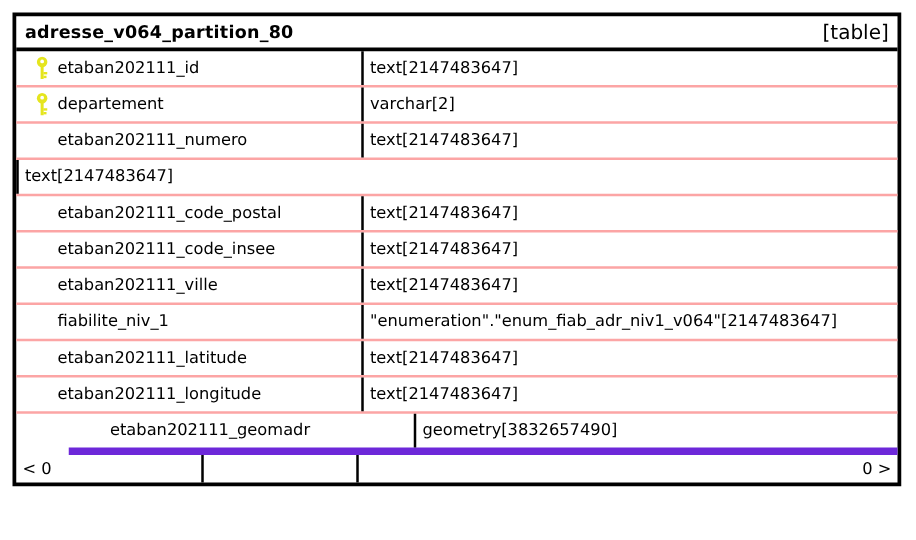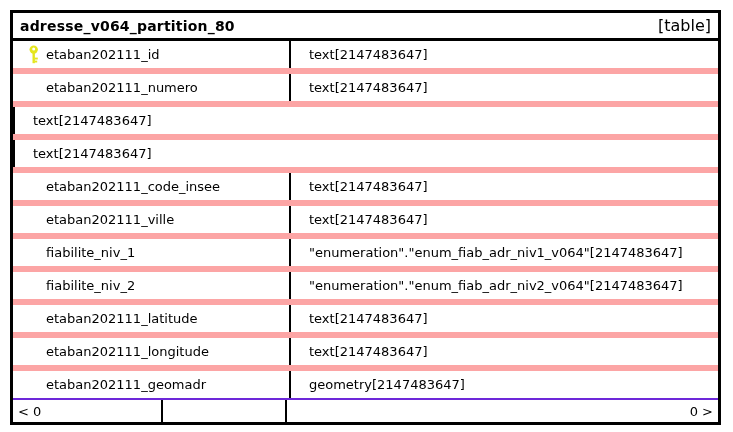--- a/index.html
+++ b/index.html
@@ -42,25 +42,26 @@
     letter-spacing: 0.2px;
     cursor: pointer;
   }
   .er-badge {
     font-size: 16px;
     font-weight: normal;
   }
   .er-row {
     display: flex;
     height: 27px;
-    border-bottom: 6px solid #fca5a5;
+    border-bottom: 2px solid #fca5a5;
     align-items: stretch;
   }
   .er-rows .er-row:last-child {
-    border-bottom: 2px solid #6d28d9;
+    border-bottom: 6px solid #6d28d9;
+    margin-left: 42px;
   }
   .er-cell-name {
     width: 276px;
     box-sizing: border-box;
     display: flex;
     align-items: center;
     padding-left: 15px;
     overflow: hidden;
     white-space: nowrap;
   }
@@ -69,21 +70,21 @@
     margin-right: 6px;
     display: inline-flex;
     align-items: center;
     flex: none;
   }
   .er-cell-type {
     flex: 1;
     border-left: 2px solid #000000;
     display: flex;
     align-items: center;
-    padding-left: 18px;
+    padding-left: 5px;
     overflow: hidden;
     white-space: nowrap;
     letter-spacing: 0px;
   }
   .er-footer {
     display: flex;
     height: 22px;
   }
   .er-footer-cell {
     box-sizing: border-box;
@@ -126,34 +127,53 @@
                 <rect x="4.5" y="8" width="2.4" height="10.2" fill="#e5e51e"></rect>
                 <rect x="6.7" y="12.6" width="3.1" height="1.9" fill="#e5e51e"></rect>
                 <rect x="6.7" y="15.6" width="2.5" height="1.9" fill="#e5e51e"></rect>
               </svg>
             </span>
       <span class="er-colname">etaban202111_id</span>
     </div>
     <div class="er-cell-type">text[2147483647]</div>
   </div>
 
+  <div class="er-row">
+    <div class="er-cell-name">
+      <span class="er-keyslot">
+              <svg width="12" height="19" viewBox="0 0 12 19">
+                <circle cx="5.7" cy="4.6" r="4.2" fill="#e5e51e"></circle>
+                <circle cx="5.7" cy="4.1" r="1.5" fill="#ffffff"></circle>
+                <rect x="4.5" y="8" width="2.4" height="10.2" fill="#e5e51e"></rect>
+                <rect x="6.7" y="12.6" width="3.1" height="1.9" fill="#e5e51e"></rect>
+                <rect x="6.7" y="15.6" width="2.5" height="1.9" fill="#e5e51e"></rect>
+              </svg>
+            </span>
+      <span class="er-colname">departement</span>
+    </div>
+    <div class="er-cell-type">varchar[2]</div>
+  </div>
 
   <div class="er-row">
     <div class="er-cell-name">
       <span class="er-keyslot"></span>
       <span class="er-colname">etaban202111_numero</span>
     </div>
     <div class="er-cell-type">text[2147483647]</div>
   </div>
 
   <div class="er-row">
     <div class="er-cell-type">text[2147483647]</div>
   </div>
 
   <div class="er-row">
+    <div class="er-cell-name">
+      <span class="er-keyslot"></span>
+      <span class="er-colname">etaban202111_code_postal</span>
+    </div>
     <div class="er-cell-type">text[2147483647]</div>
   </div>
 
   <div class="er-row">
     <div class="er-cell-name">
       <span class="er-keyslot"></span>
       <span class="er-colname">etaban202111_code_insee</span>
     </div>
     <div class="er-cell-type">text[2147483647]</div>
   </div>
@@ -167,27 +187,20 @@
   </div>
 
   <div class="er-row">
     <div class="er-cell-name">
       <span class="er-keyslot"></span>
       <span class="er-colname">fiabilite_niv_1</span>
     </div>
     <div class="er-cell-type">"enumeration"."enum_fiab_adr_niv1_v064"[2147483647]</div>
   </div>
 
-  <div class="er-row">
-    <div class="er-cell-name">
-      <span class="er-keyslot"></span>
-      <span class="er-colname">fiabilite_niv_2</span>
-    </div>
-    <div class="er-cell-type">"enumeration"."enum_fiab_adr_niv2_v064"[2147483647]</div>
-  </div>
 
   <div class="er-row">
     <div class="er-cell-name">
       <span class="er-keyslot"></span>
       <span class="er-colname">etaban202111_latitude</span>
     </div>
     <div class="er-cell-type">text[2147483647]</div>
   </div>
 
   <div class="er-row">
@@ -196,21 +209,21 @@
       <span class="er-colname">etaban202111_longitude</span>
     </div>
     <div class="er-cell-type">text[2147483647]</div>
   </div>
 
   <div class="er-row">
     <div class="er-cell-name">
       <span class="er-keyslot"></span>
       <span class="er-colname">etaban202111_geomadr</span>
     </div>
-    <div class="er-cell-type">geometry[2147483647]</div>
+    <div class="er-cell-type">geometry[3832657490]</div>
   </div>
 </div>
 
     <div class="er-footer">
       <div class="er-footer-cell left">&lt; 0</div>
       <div class="er-footer-cell mid"></div>
       <div class="er-footer-cell right">0 &gt;</div>
     </div>
 
   </div>

